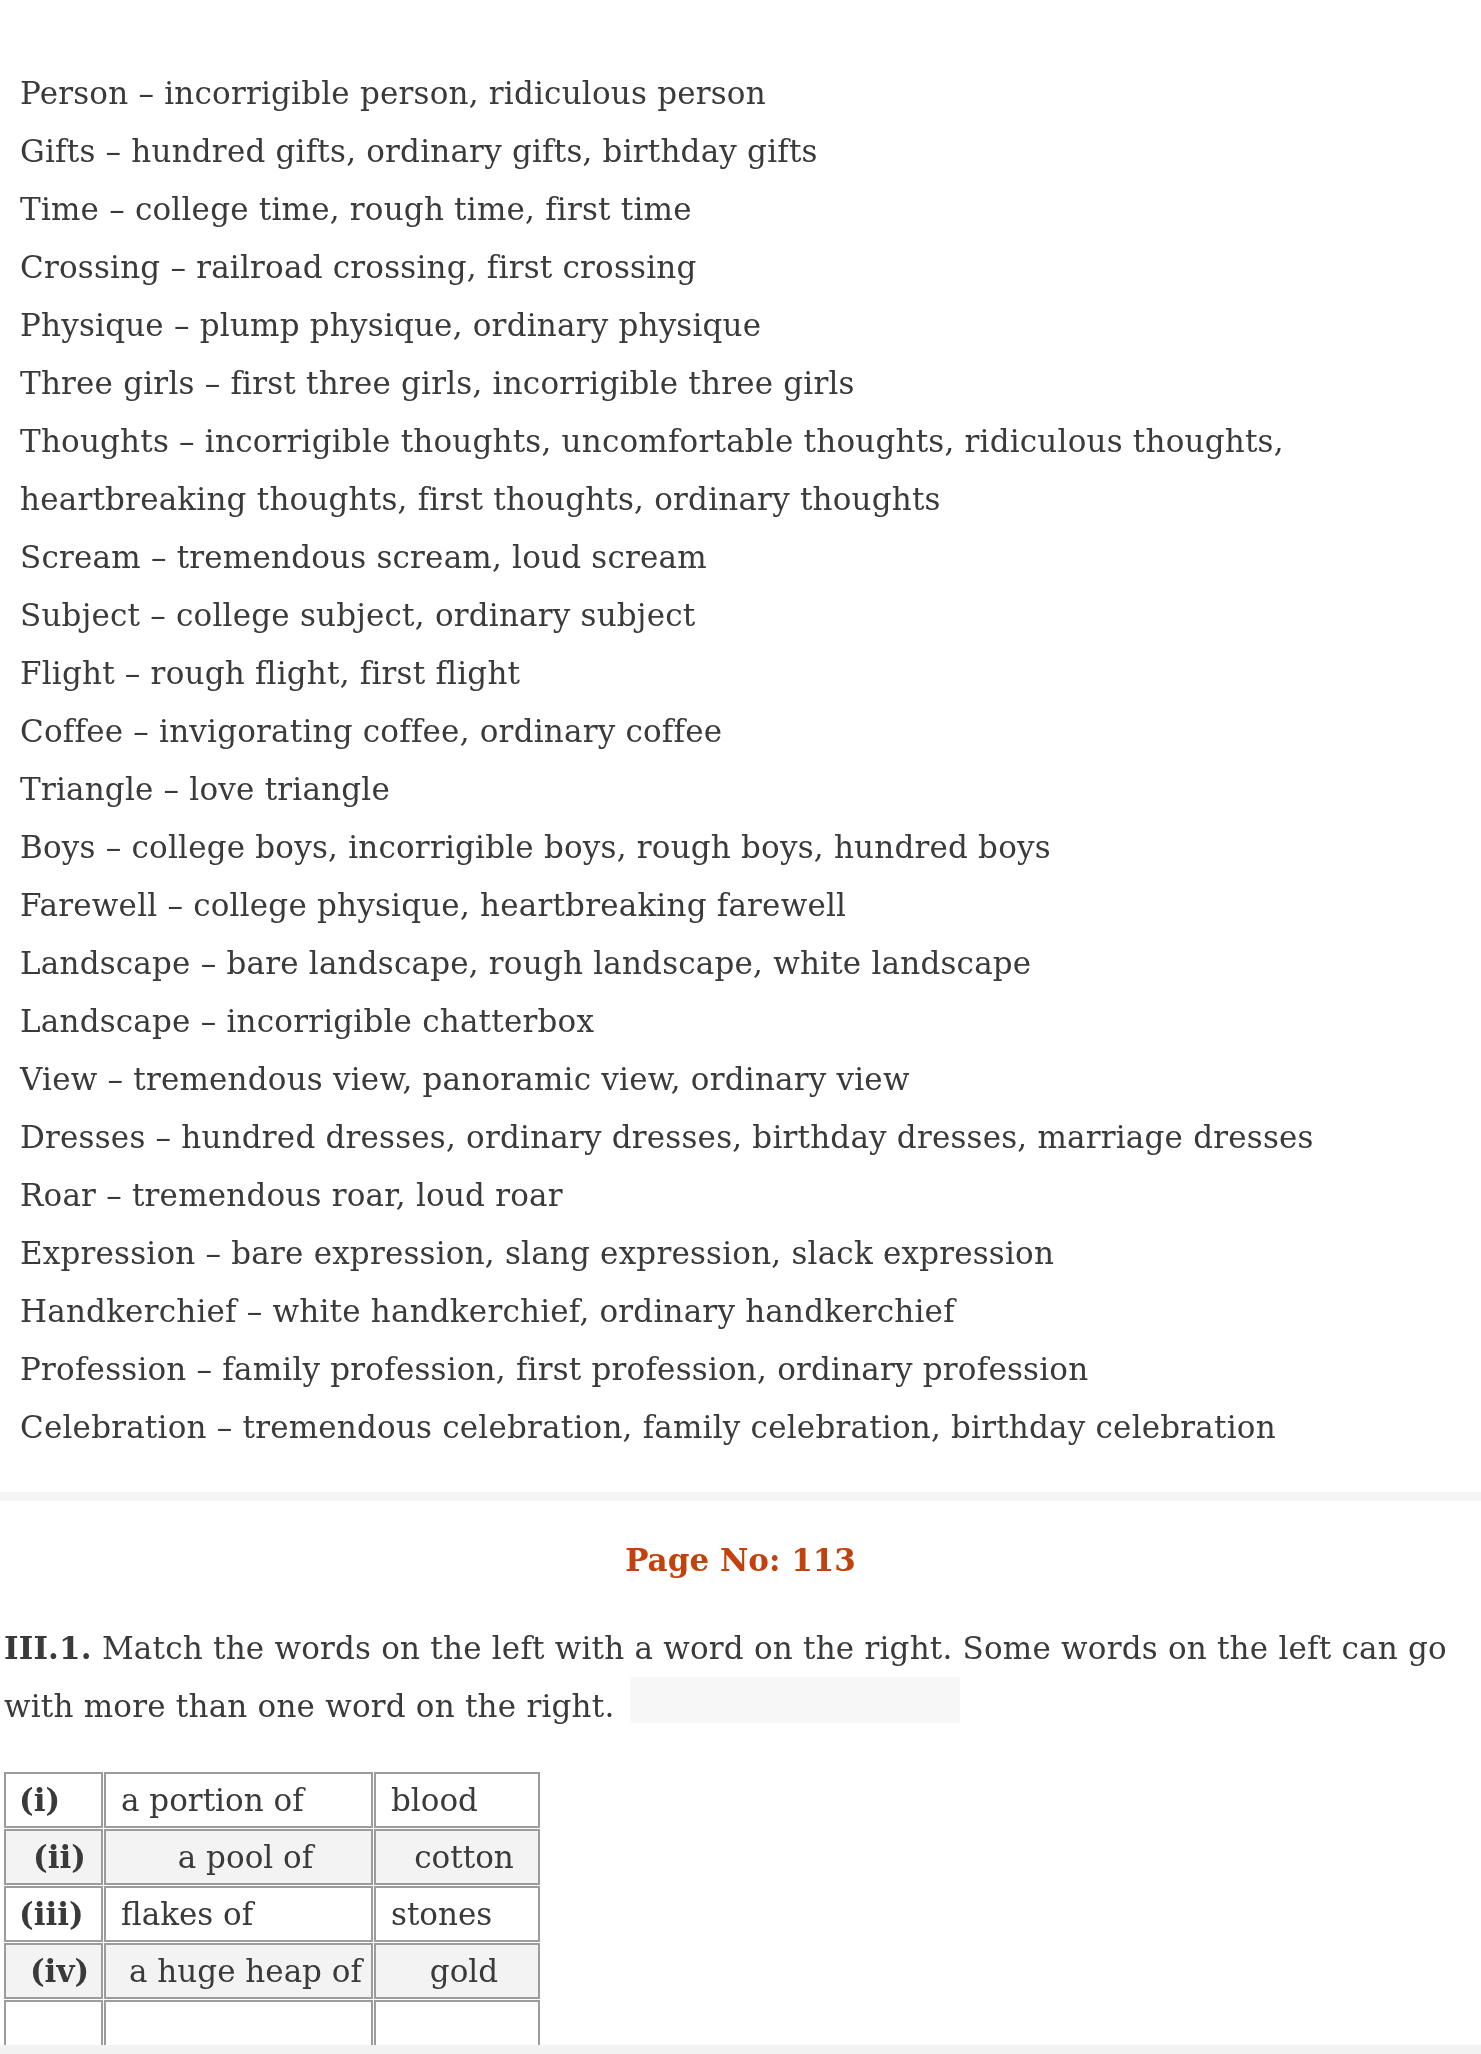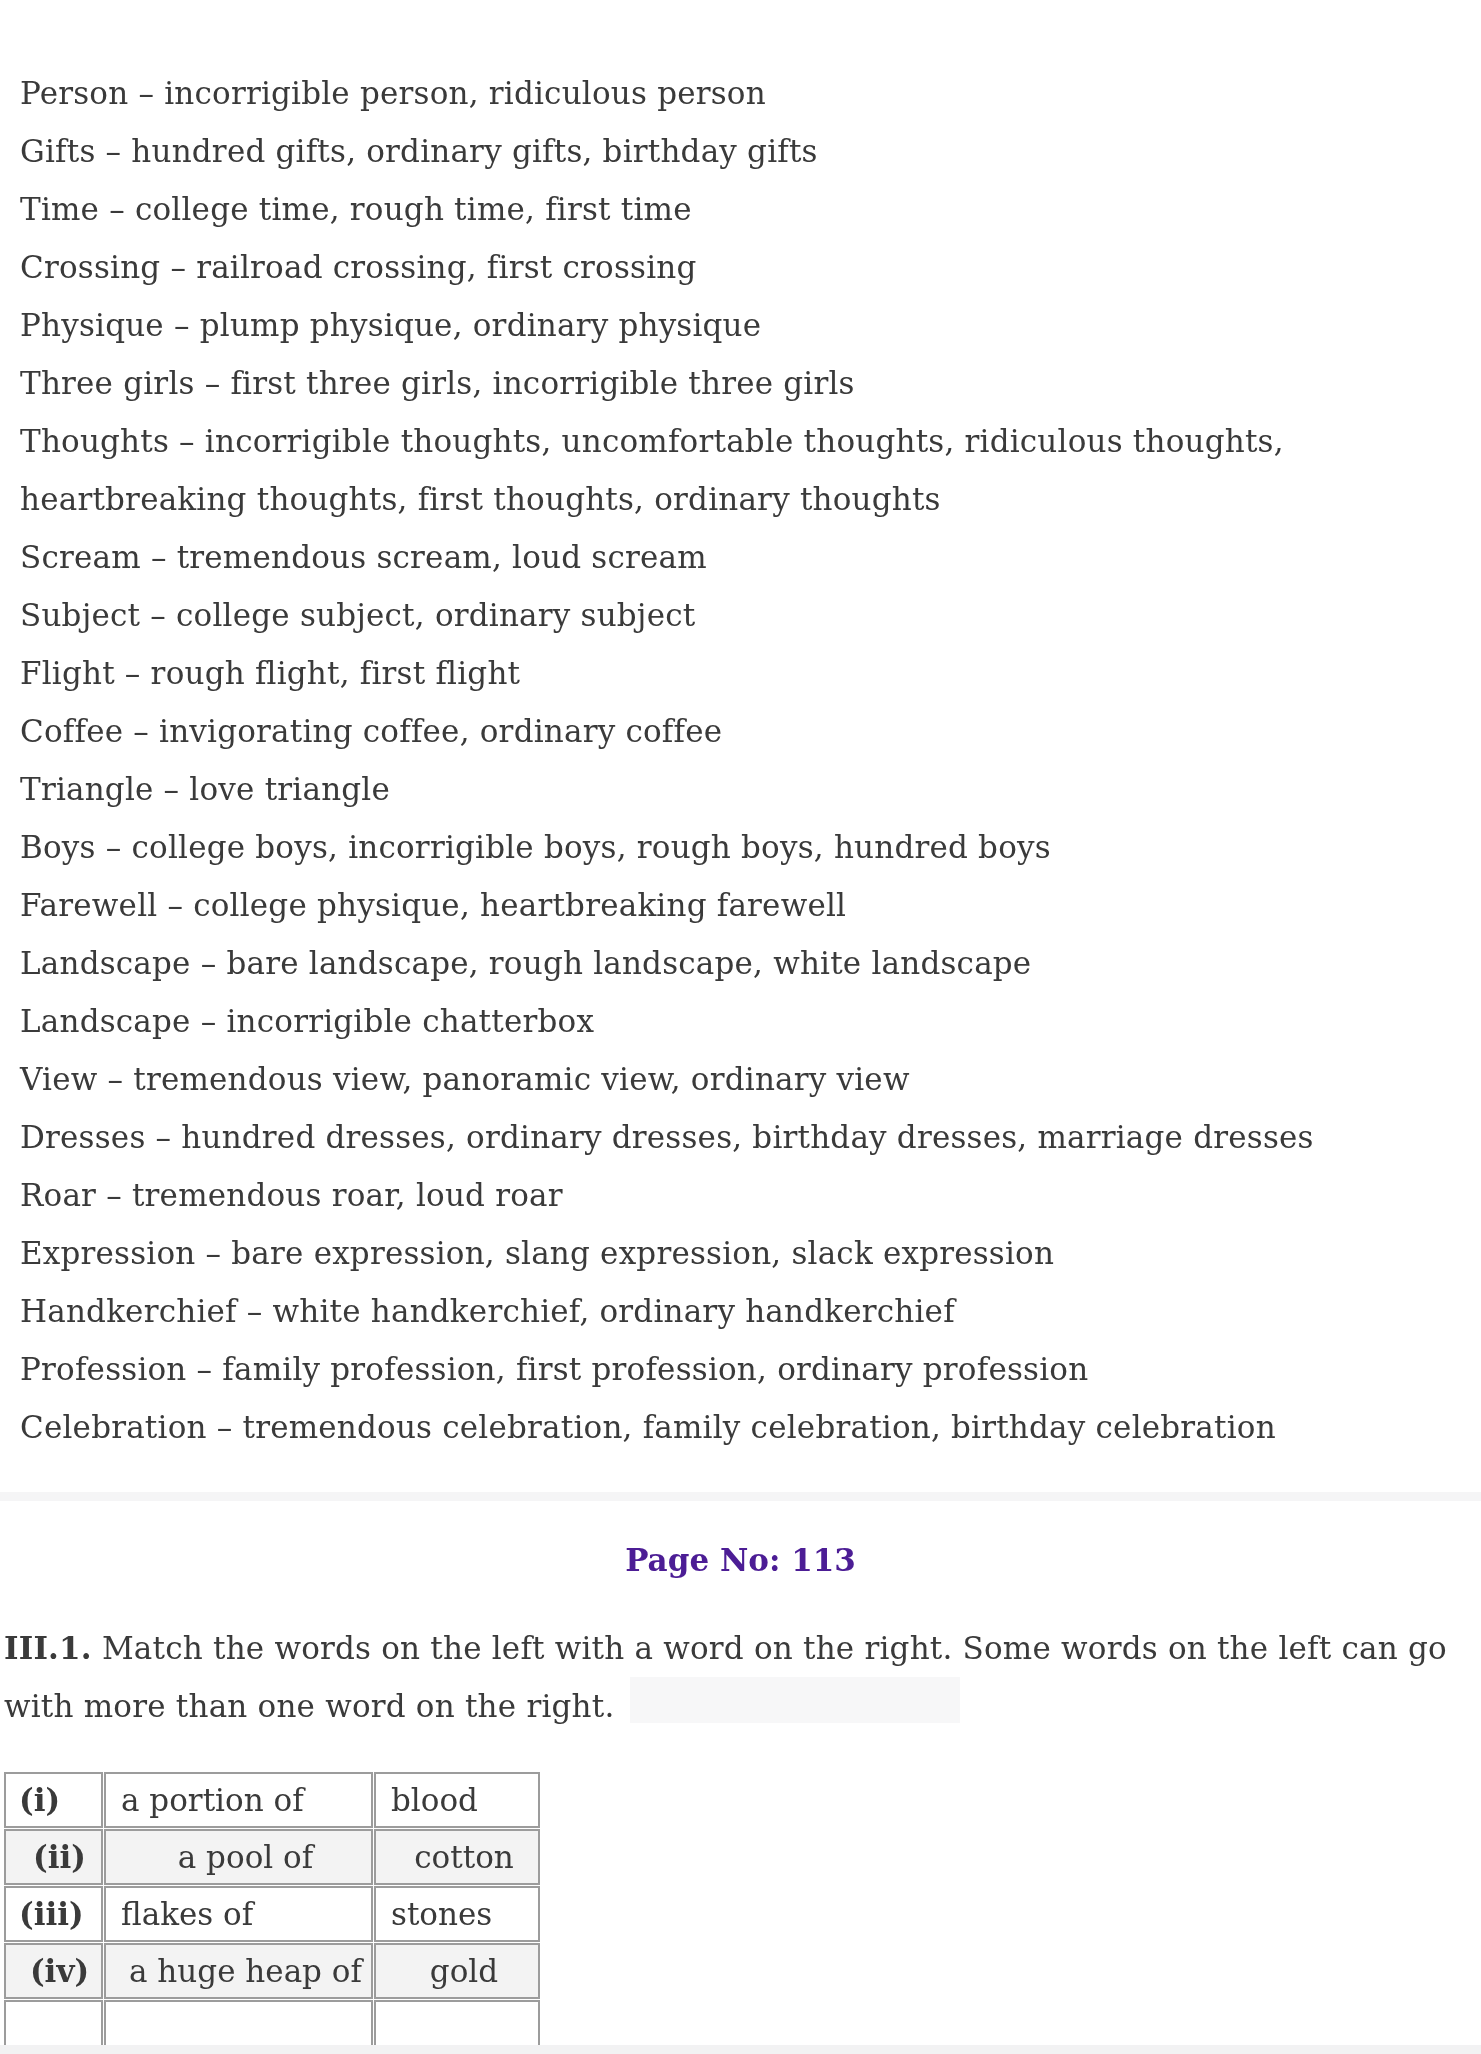--- a/index.html
+++ b/index.html
@@ -49,21 +49,21 @@
 
   .page-heading {
     position: absolute;
     top: 1531px;
     left: 0;
     width: 100%;
     text-align: center;
     font-size: 31px;
     font-weight: bold;
     line-height: 58px;
-    color: #4c1d95;
+    color: #c2410c;
   }
 
   .text-highlight {
     position: absolute;
     top: 1677px;
     left: 630px;
     width: 330px;
     height: 46px;
     background: #f7f7f8;
     z-index: 0;

